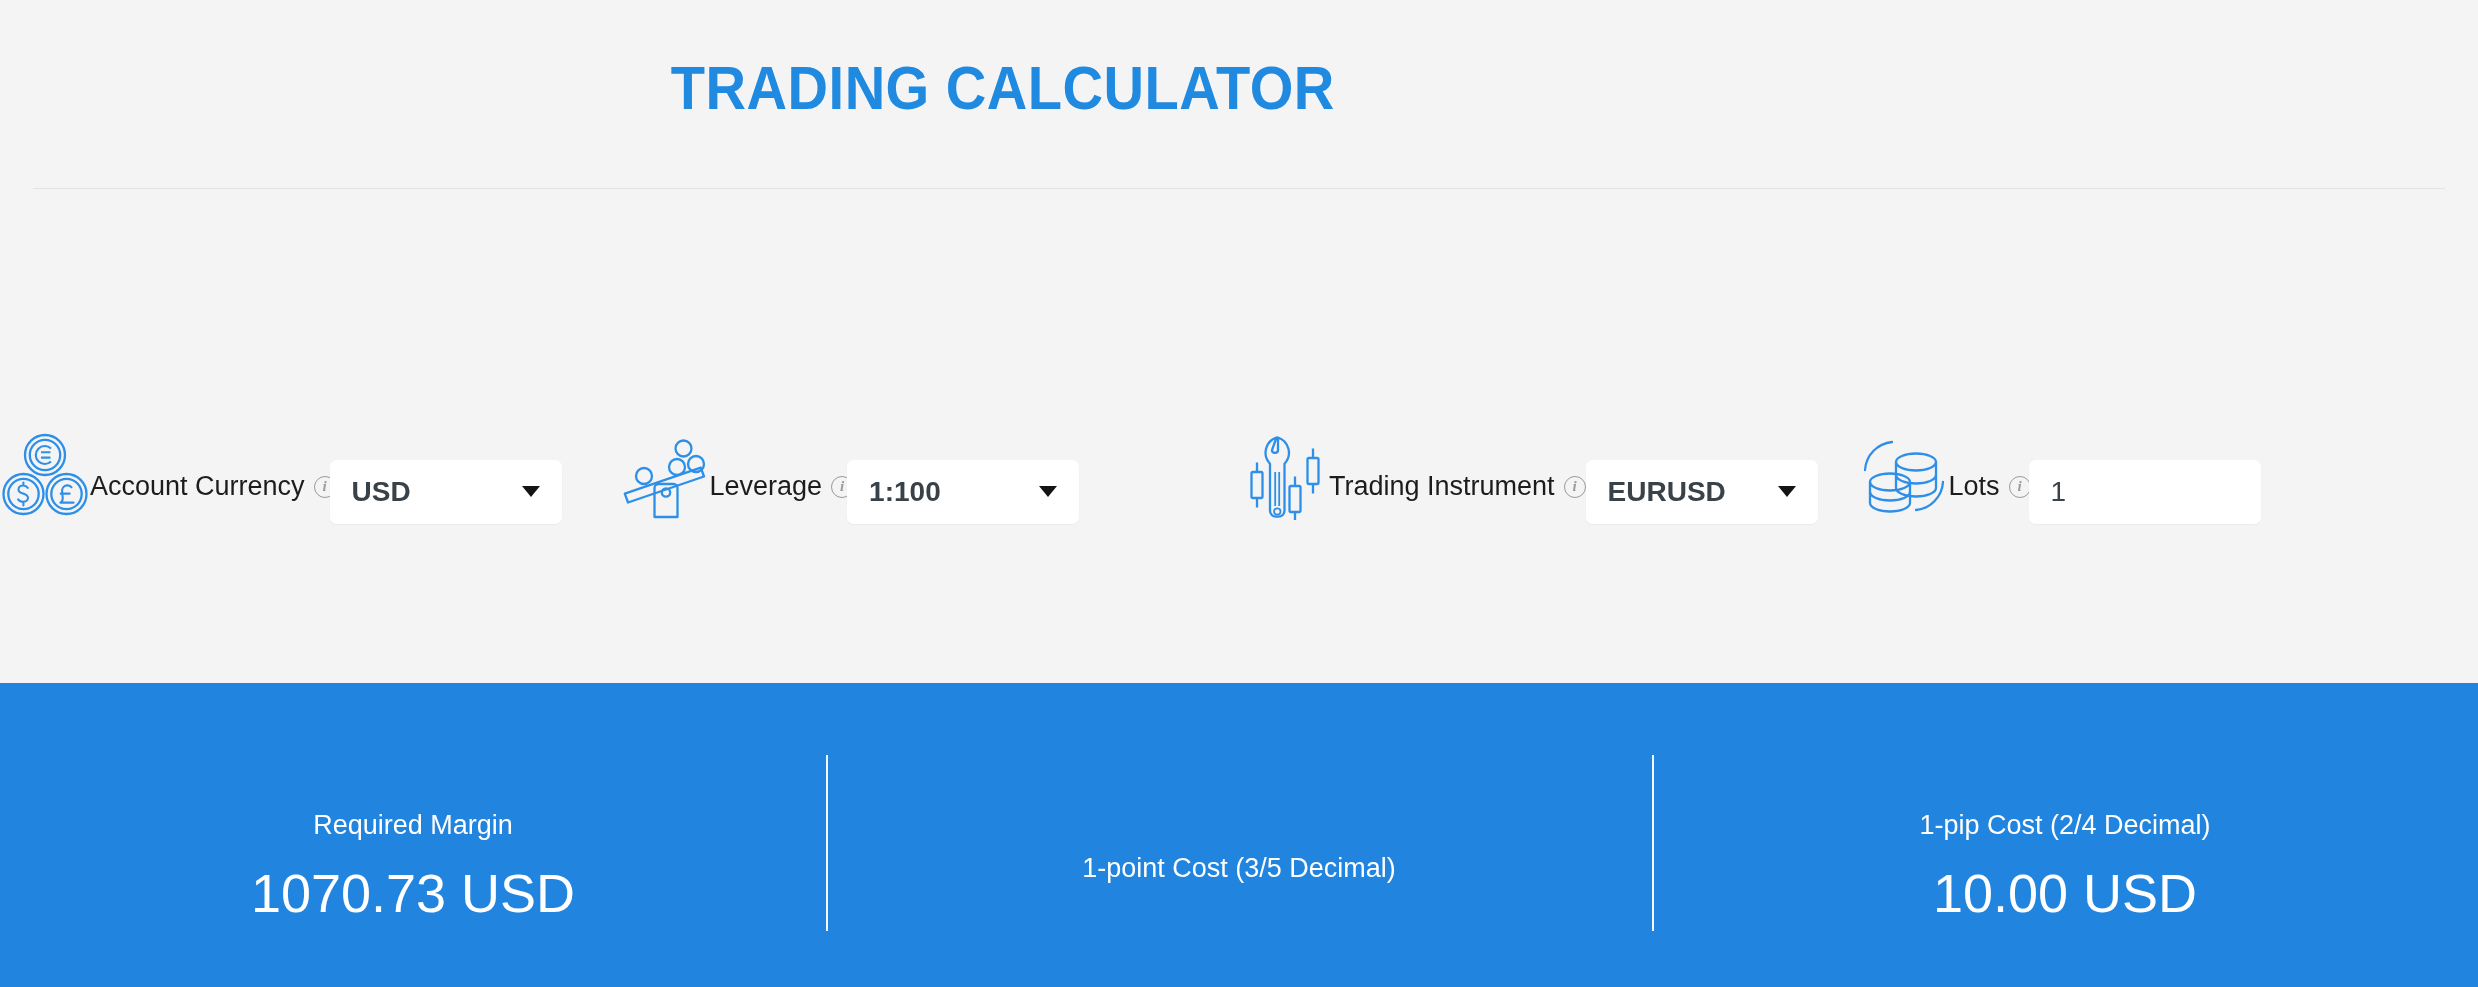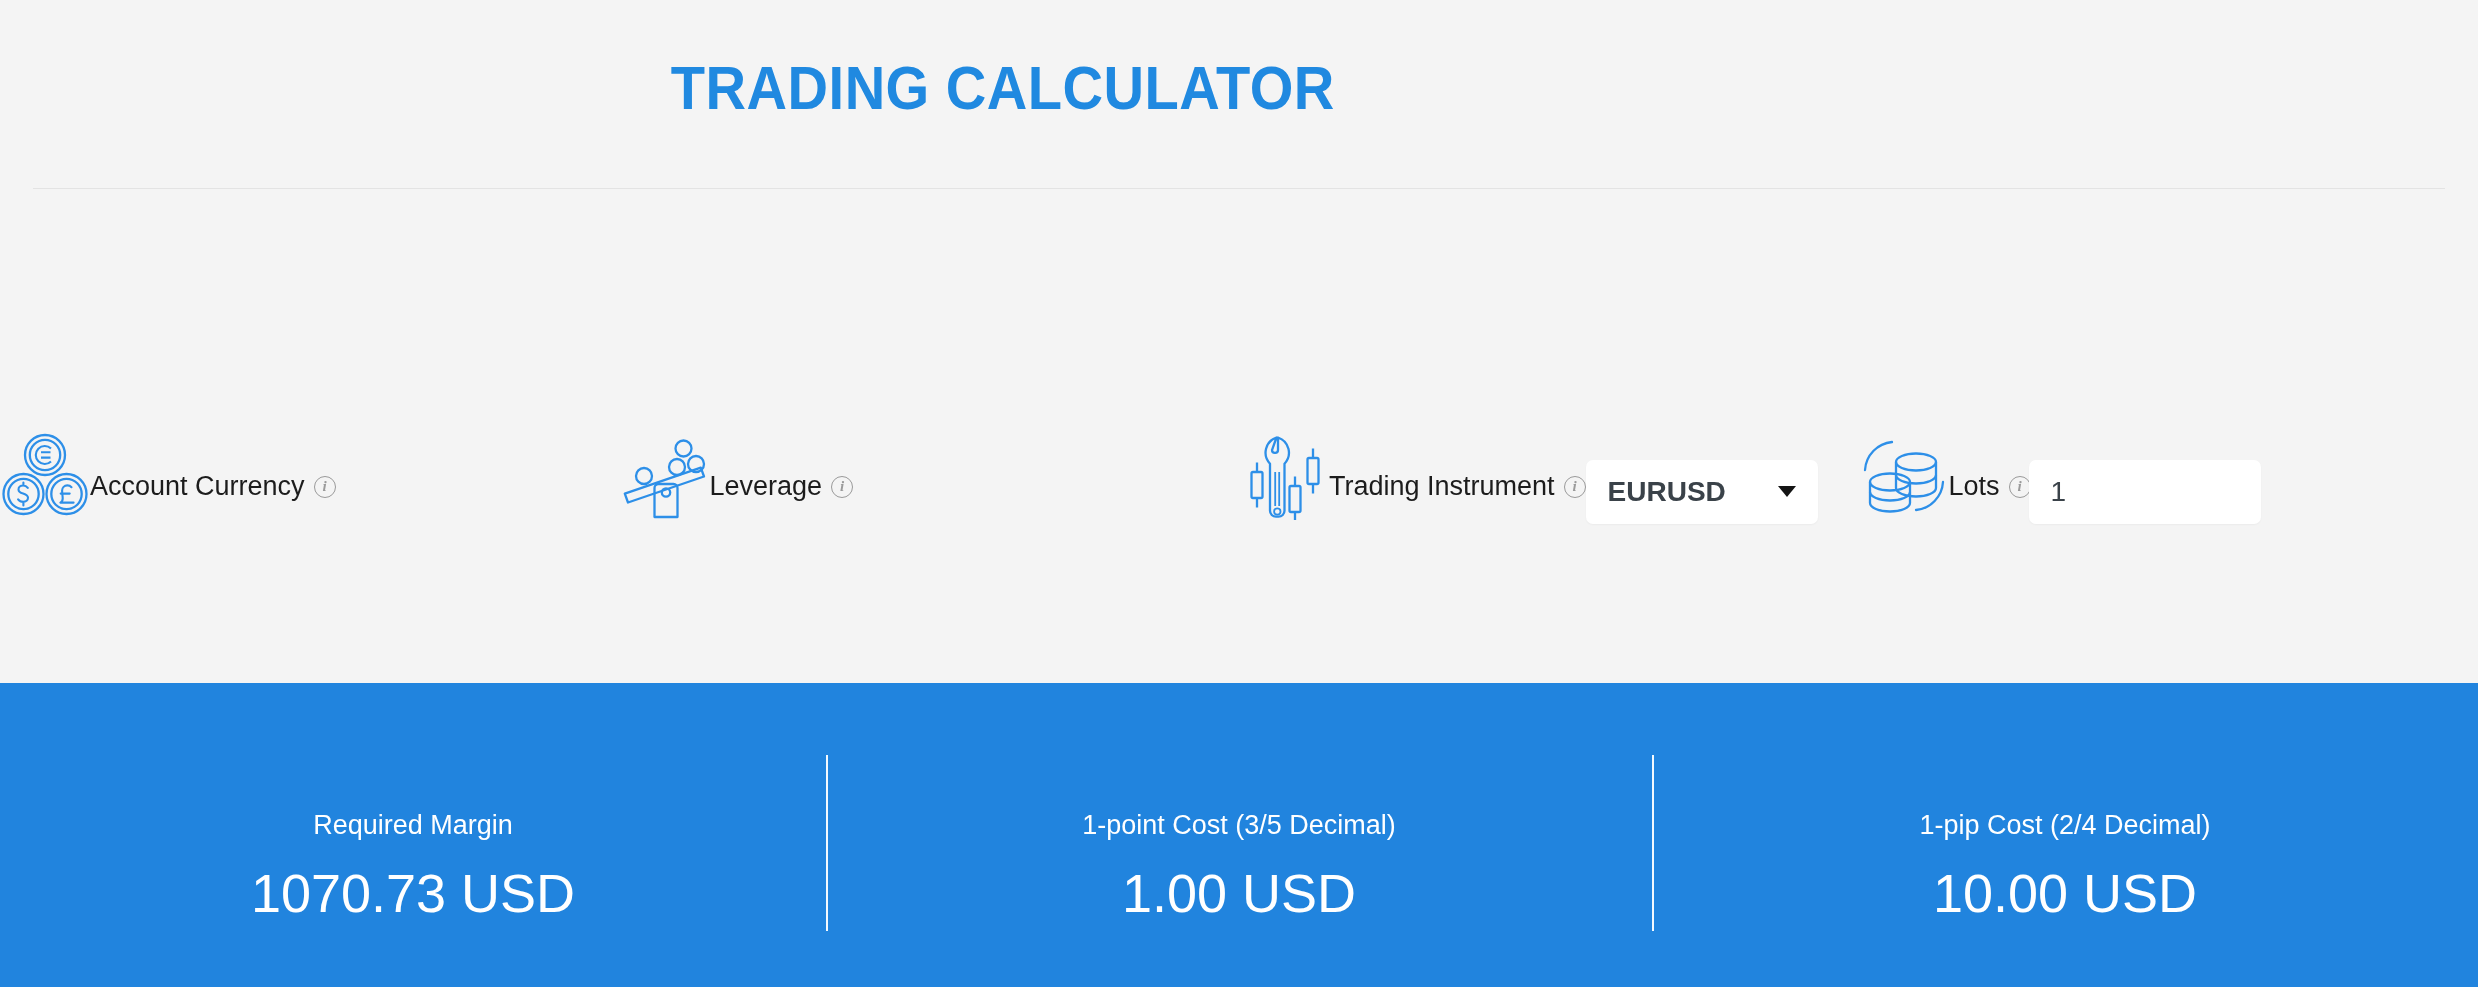--- a/index.html
+++ b/index.html
@@ -211,37 +211,45 @@
           <path d="M27.8 55.8c-1.2-1.6-3-2.3-4.7-2.3-2.6 0-4.6 1.6-4.6 3.9 0 2.3 1.8 3.3 4.6 4.1 2.9.9 4.9 1.9 4.9 4.3 0 2.4-2.1 4-4.8 4-2 0-3.9-.8-5.1-2.5 M23.4 50.6v2.9 M23.4 70.5v2.9" stroke-width="2.1" fill="none" stroke-linecap="round"></path>
           <circle cx="66.5" cy="62" r="20"></circle>
           <circle cx="66.5" cy="62" r="15.2"></circle>
           <path d="M71.5 55.2c-1-1.1-2.5-1.8-4.2-1.8-3 0-5.2 2.2-5.2 5.2 0 3.3.6 5.5.6 7.9 0 2-.8 3.4-2.3 4.1h13.2 M60.7 61.6h9" stroke-width="2.1" fill="none" stroke-linecap="round" stroke-linejoin="round"></path>
         </svg>
       </div>
       <div class="field-label">
         <span>Account Currency</span>
         <span class="info-icon">i</span>
       </div>
+      <div class="control select">
+        <span class="control-value">USD</span>
+        <span class="chevron"></span>
+      </div>
     </div>
 
     <div class="field-col col-leverage">
       <div class="field-icon">
         <svg width="90" height="88" viewBox="0 0 90 88" fill="none" stroke="#2d8fe8" stroke-width="2.3">
           <circle cx="63.5" cy="16.5" r="8"></circle>
           <circle cx="57" cy="35" r="8"></circle>
           <circle cx="76" cy="32" r="8"></circle>
           <circle cx="24" cy="44" r="8"></circle>
           <path d="M8 70.5 L84 44.5 L80.8 35.6 L4.8 61.6 Z" stroke-linejoin="round"></path>
           <path d="M38.5 52 h15 a4 4 0 0 1 4 4 v29 h-23 v-29 a4 4 0 0 1 4 -4 z" stroke-linejoin="round"></path>
           <circle cx="46" cy="60.5" r="4.2"></circle>
         </svg>
       </div>
       <div class="field-label">
         <span>Leverage</span>
         <span class="info-icon">i</span>
+      </div>
+      <div class="control select">
+        <span class="control-value">1:100</span>
+        <span class="chevron"></span>
       </div>
     </div>
 
     <div class="field-col col-instrument">
       <div class="field-icon">
         <svg width="90" height="88" viewBox="0 0 90 88" fill="none" stroke="#2d8fe8" stroke-width="2.3">
           <path d="M37.5 5.5a16 16 0 0 0 -6.5 26.2v47a6 6 0 0 0 6 6h2.5a6 6 0 0 0 6 -6v-47a16 16 0 0 0 -6.5 -26.2v12.6a2.8 2.8 0 0 1 -2.8 2.8h-0.4a2.8 2.8 0 0 1 -2.8 -2.8z" stroke-linejoin="round"></path>
           <path d="M36.2 40 v34 M40.2 40 v34" stroke-width="1.8"></path>
           <circle cx="38.3" cy="79.5" r="3.2" stroke-width="1.8"></circle>
           <rect x="12.5" y="40" width="11" height="26" rx="1.5"></rect>
@@ -288,21 +296,20 @@
 
   </div>
 
   <div class="results-bar">
     <div class="result-cell">
       <div class="result-label">Required Margin</div>
       <div class="result-value">1070.73 USD</div>
     </div>
     <div class="result-cell">
       <div class="result-label">1-point Cost (3/5 Decimal)</div>
-      <div class="result-value">1.00 USD</div>
     </div>
     <div class="result-cell">
       <div class="result-label">1-pip Cost (2/4 Decimal)</div>
       <div class="result-value">10.00 USD</div>
     </div>
   </div>
 
 </div>
 
 </body></html>

